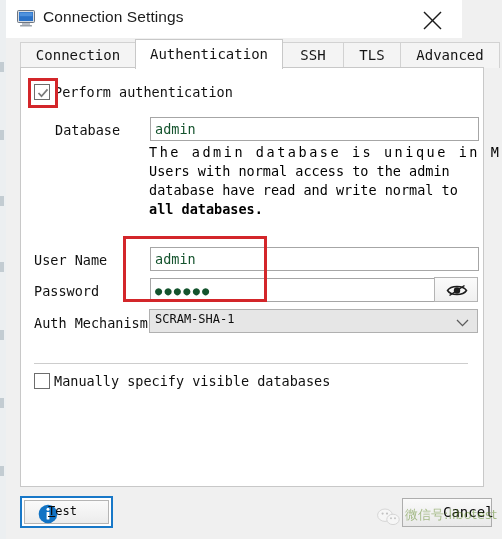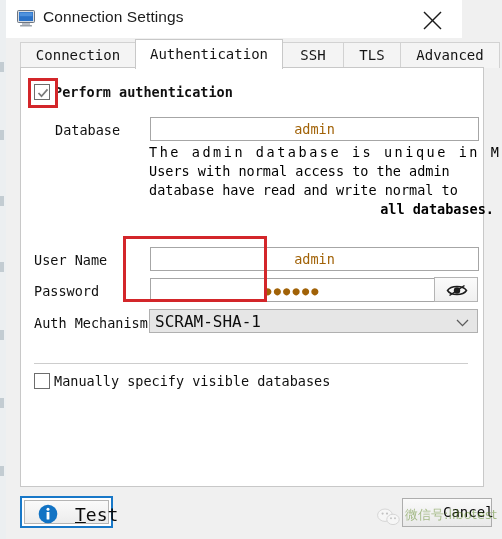--- a/index.html
+++ b/index.html
@@ -118,27 +118,26 @@
     white-space: nowrap;
   }
 
   .txt-field {
     position: absolute;
     box-sizing: border-box;
     background: #ffffff;
     border: 1px solid #a6a6a6;
     font-family: "DejaVu Sans Mono", monospace;
     font-size: 13.5px;
-    color: #a16207;
+    color: #14532d;
     padding: 0 4px;
     line-height: 22px;
     height: 24px;
     white-space: nowrap;
     overflow: hidden;
-    text-align: center;
   }
 
   
   .cbox {
     position: absolute;
     width: 16px; height: 16px;
     box-sizing: border-box;
     border: 1px solid #6d6d6d;
     background: #ffffff;
   }
@@ -158,21 +157,21 @@
     font-size: 13.5px;
     line-height: 19px;
     color: #000000;
     white-space: nowrap;
   }
   #db-desc .ln { display: block; }
   #db-desc .justified {
     display: block;
     letter-spacing: 2.55px;
   }
-  #db-desc .bold { font-weight: bold; text-align: right; }
+  #db-desc .bold { font-weight: bold; }
 
   
   #pw-dots { letter-spacing: 2.2px; font-size: 12px; }
 
   
   #reveal-button {
     position: absolute;
     left: 428px; top: 277px;
     width: 44px; height: 25px;
     box-sizing: border-box;
@@ -188,21 +187,21 @@
     left: 143px; top: 309px;
     width: 329px; height: 24px;
     box-sizing: border-box;
     background: #e6e6e6;
     border: 1px solid #b0b0b0;
     cursor: default;
   }
   #auth-combo-value {
     position: absolute;
     left: 5px; top: 2px;
-    font-size: 16px;
+    font-size: 12px;
     color: #0d0d0d;
     white-space: nowrap;
   }
   #auth-combo svg { position: absolute; right: 8px; top: 9px; }
 
   
   #footer { position: absolute; left: 0; top: 487px; width: 496px; height: 52px; }
 
   .btn {
     position: absolute;
@@ -232,22 +231,22 @@
     border: 1px solid #b5b5b5;
     cursor: default;
   }
   #info-icon {
     position: absolute;
     left: 13px; top: 3px;
     width: 20px; height: 20px;
   }
   #test-label {
     position: absolute;
-    left: 50px; top: 3px;
-    font-size: 18px;
+    left: 23px; top: 3px;
+    font-size: 12px;
     color: #0b0b0b;
   }
   #test-label u { text-decoration: underline; }
 
   #save-button  { left: 298px; top: 498px; width: 90px; height: 29px; line-height: 27px; }
   #cancel-button{ left: 396px; top: 498px; width: 90px; height: 29px; line-height: 27px; padding-left: 40px; }
 
   
   .annot {
     position: absolute;
@@ -320,21 +319,21 @@
     <div class="tab" style="left:394px; width:100px;">Advanced</div>
   </div>
 
   <div id="panel">
 
     <div class="cbox" style="left:13px; top:16px;">
       <svg width="14" height="14" viewBox="0 0 14 14">
         <polyline points="2.5,7 5.5,10.2 11.5,3.4" fill="none" stroke="#7b7b7b" stroke-width="1.7"></polyline>
       </svg>
     </div>
-    <span class="cbox-label" style="left:33px; top:16px;font-weight:bold;">Perform authentication</span>
+    <span class="cbox-label" style="left:33px; top:16px;">Perform authentication</span>
 
     <span class="row-label" style="left:13px; top:54px;margin-left:21px;">Database</span>
     <div class="txt-field" style="left:129px; top:49px; width:329px;" placeholder="">admin</div>
 
     <span class="row-label" style="left:13px; top:184px;">User Name</span>
     <div class="txt-field" style="left:129px; top:179px; width:329px;" placeholder="">admin</div>
 
     <span class="row-label" style="left:13px; top:215px;">Password</span>
     <div class="txt-field" style="left:129px; top:210px; width:285px;">
       <span id="pw-dots">●●●●●●</span>

